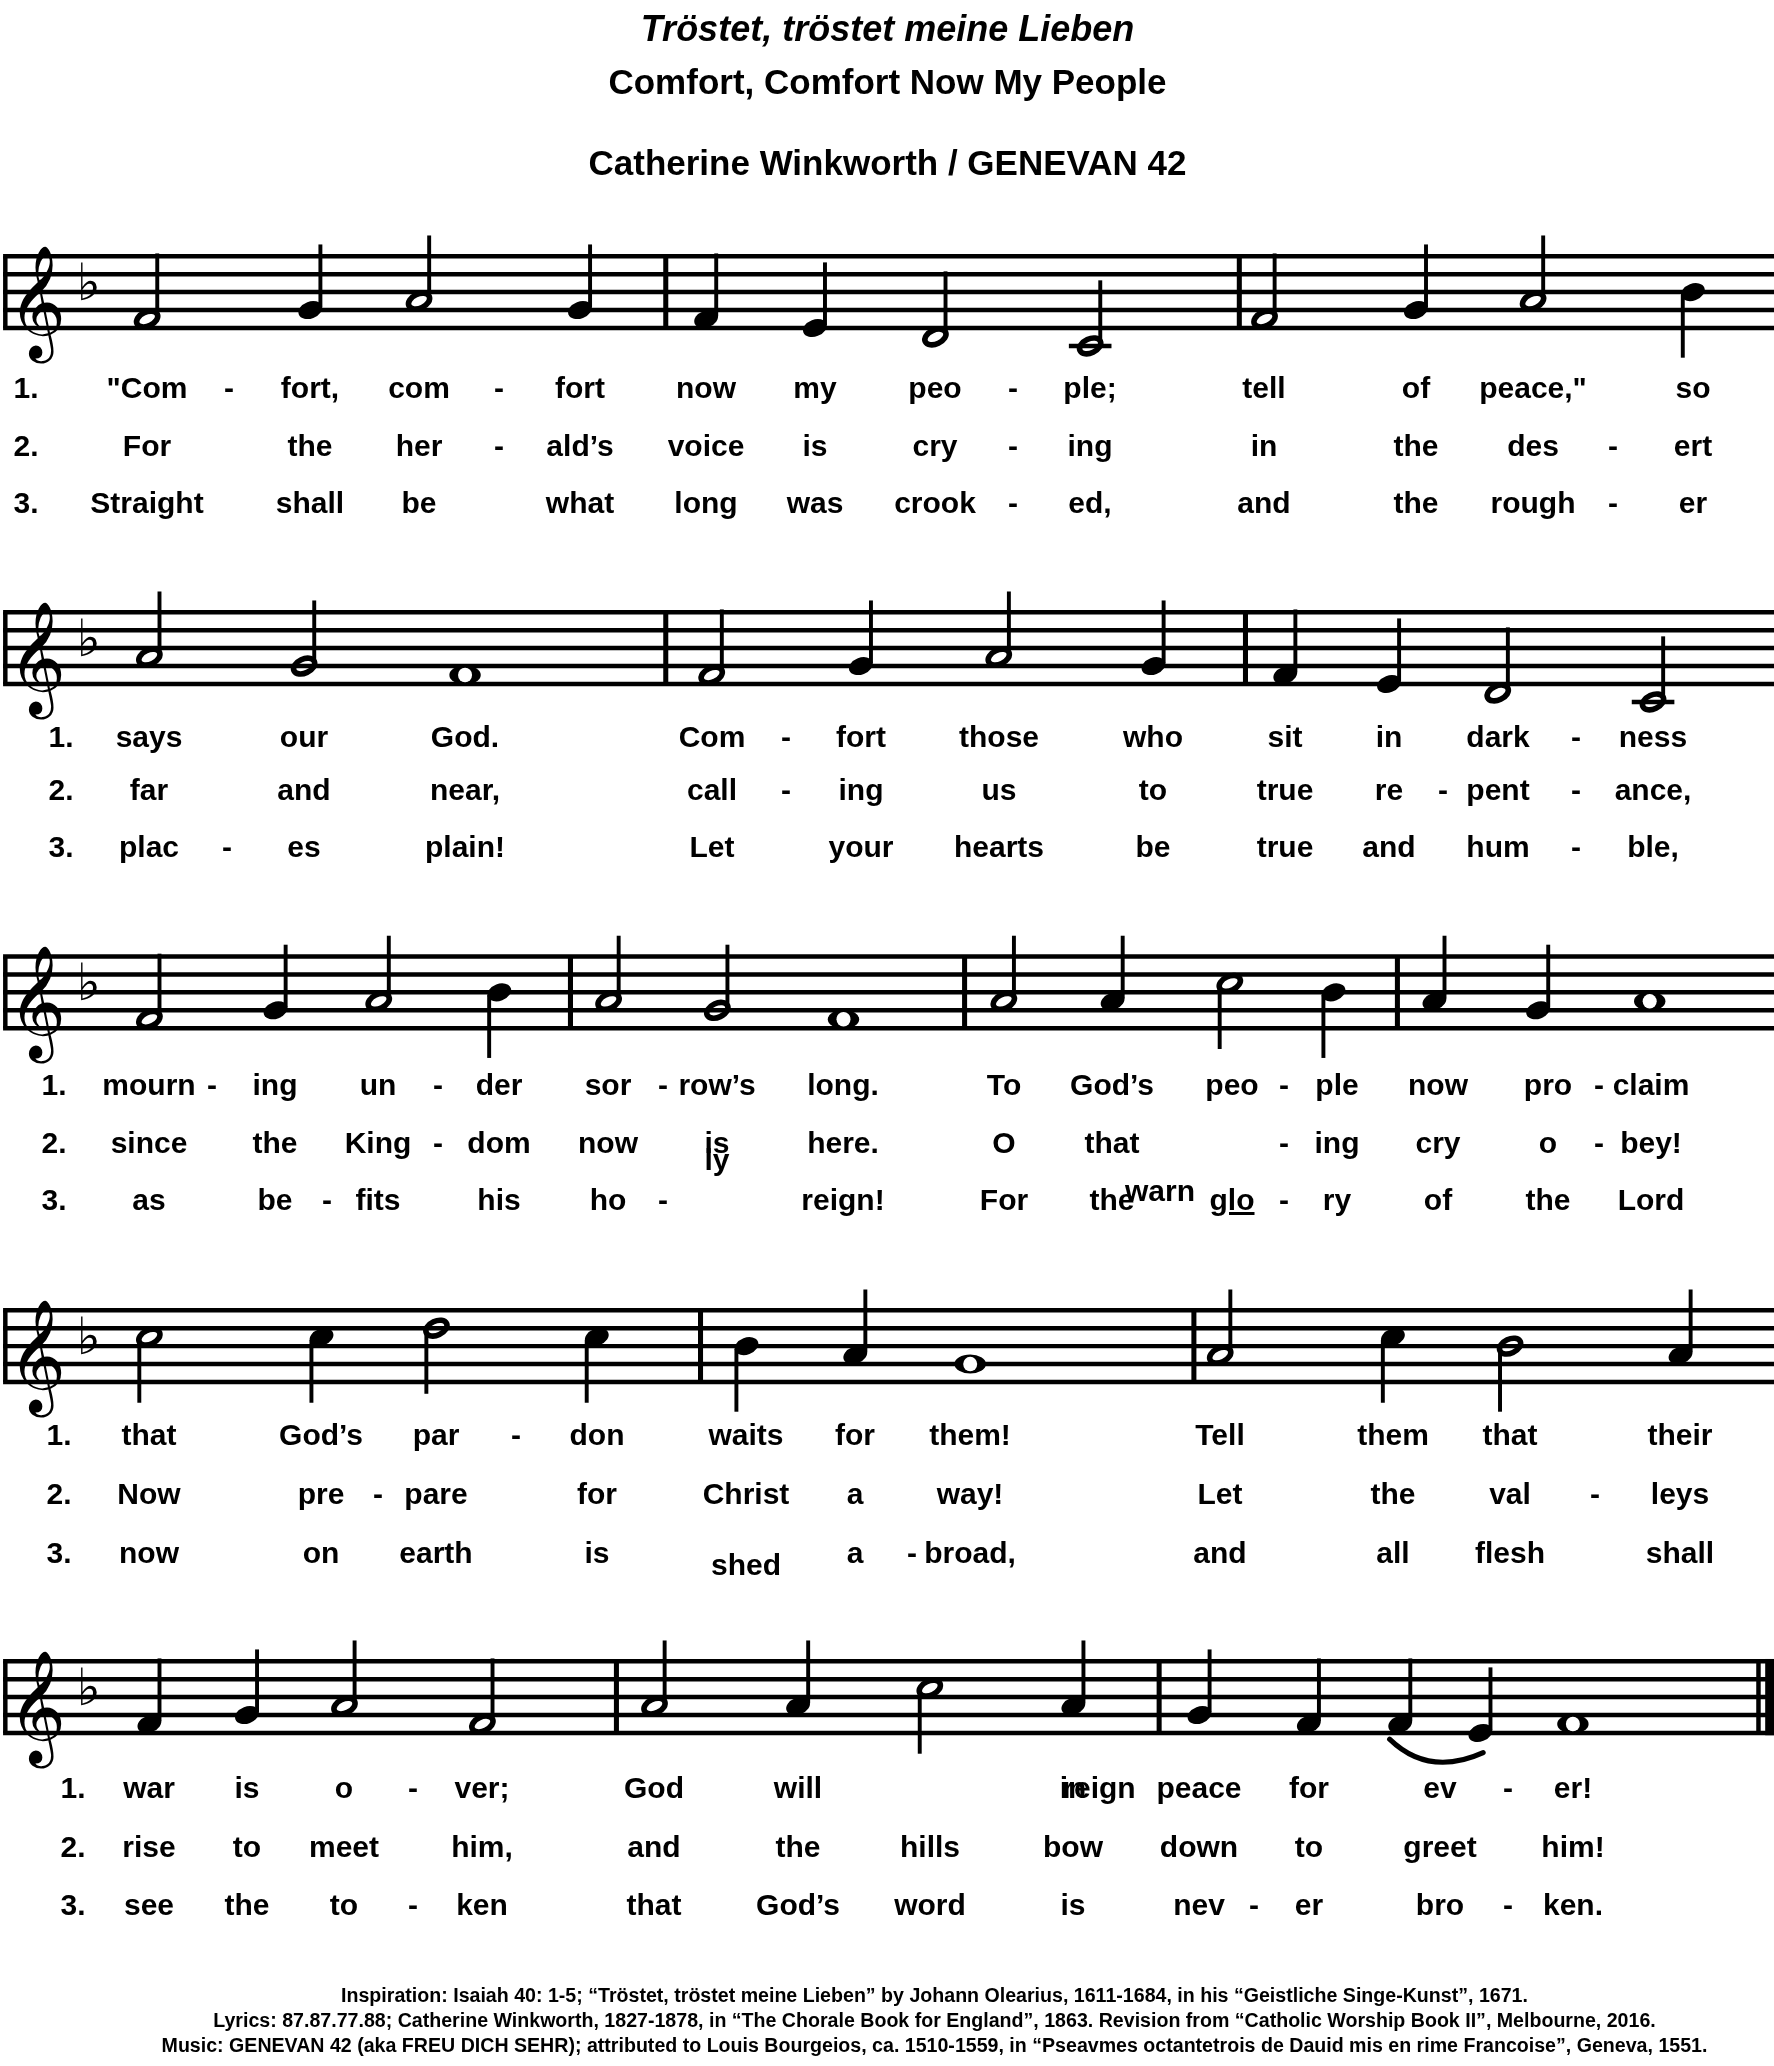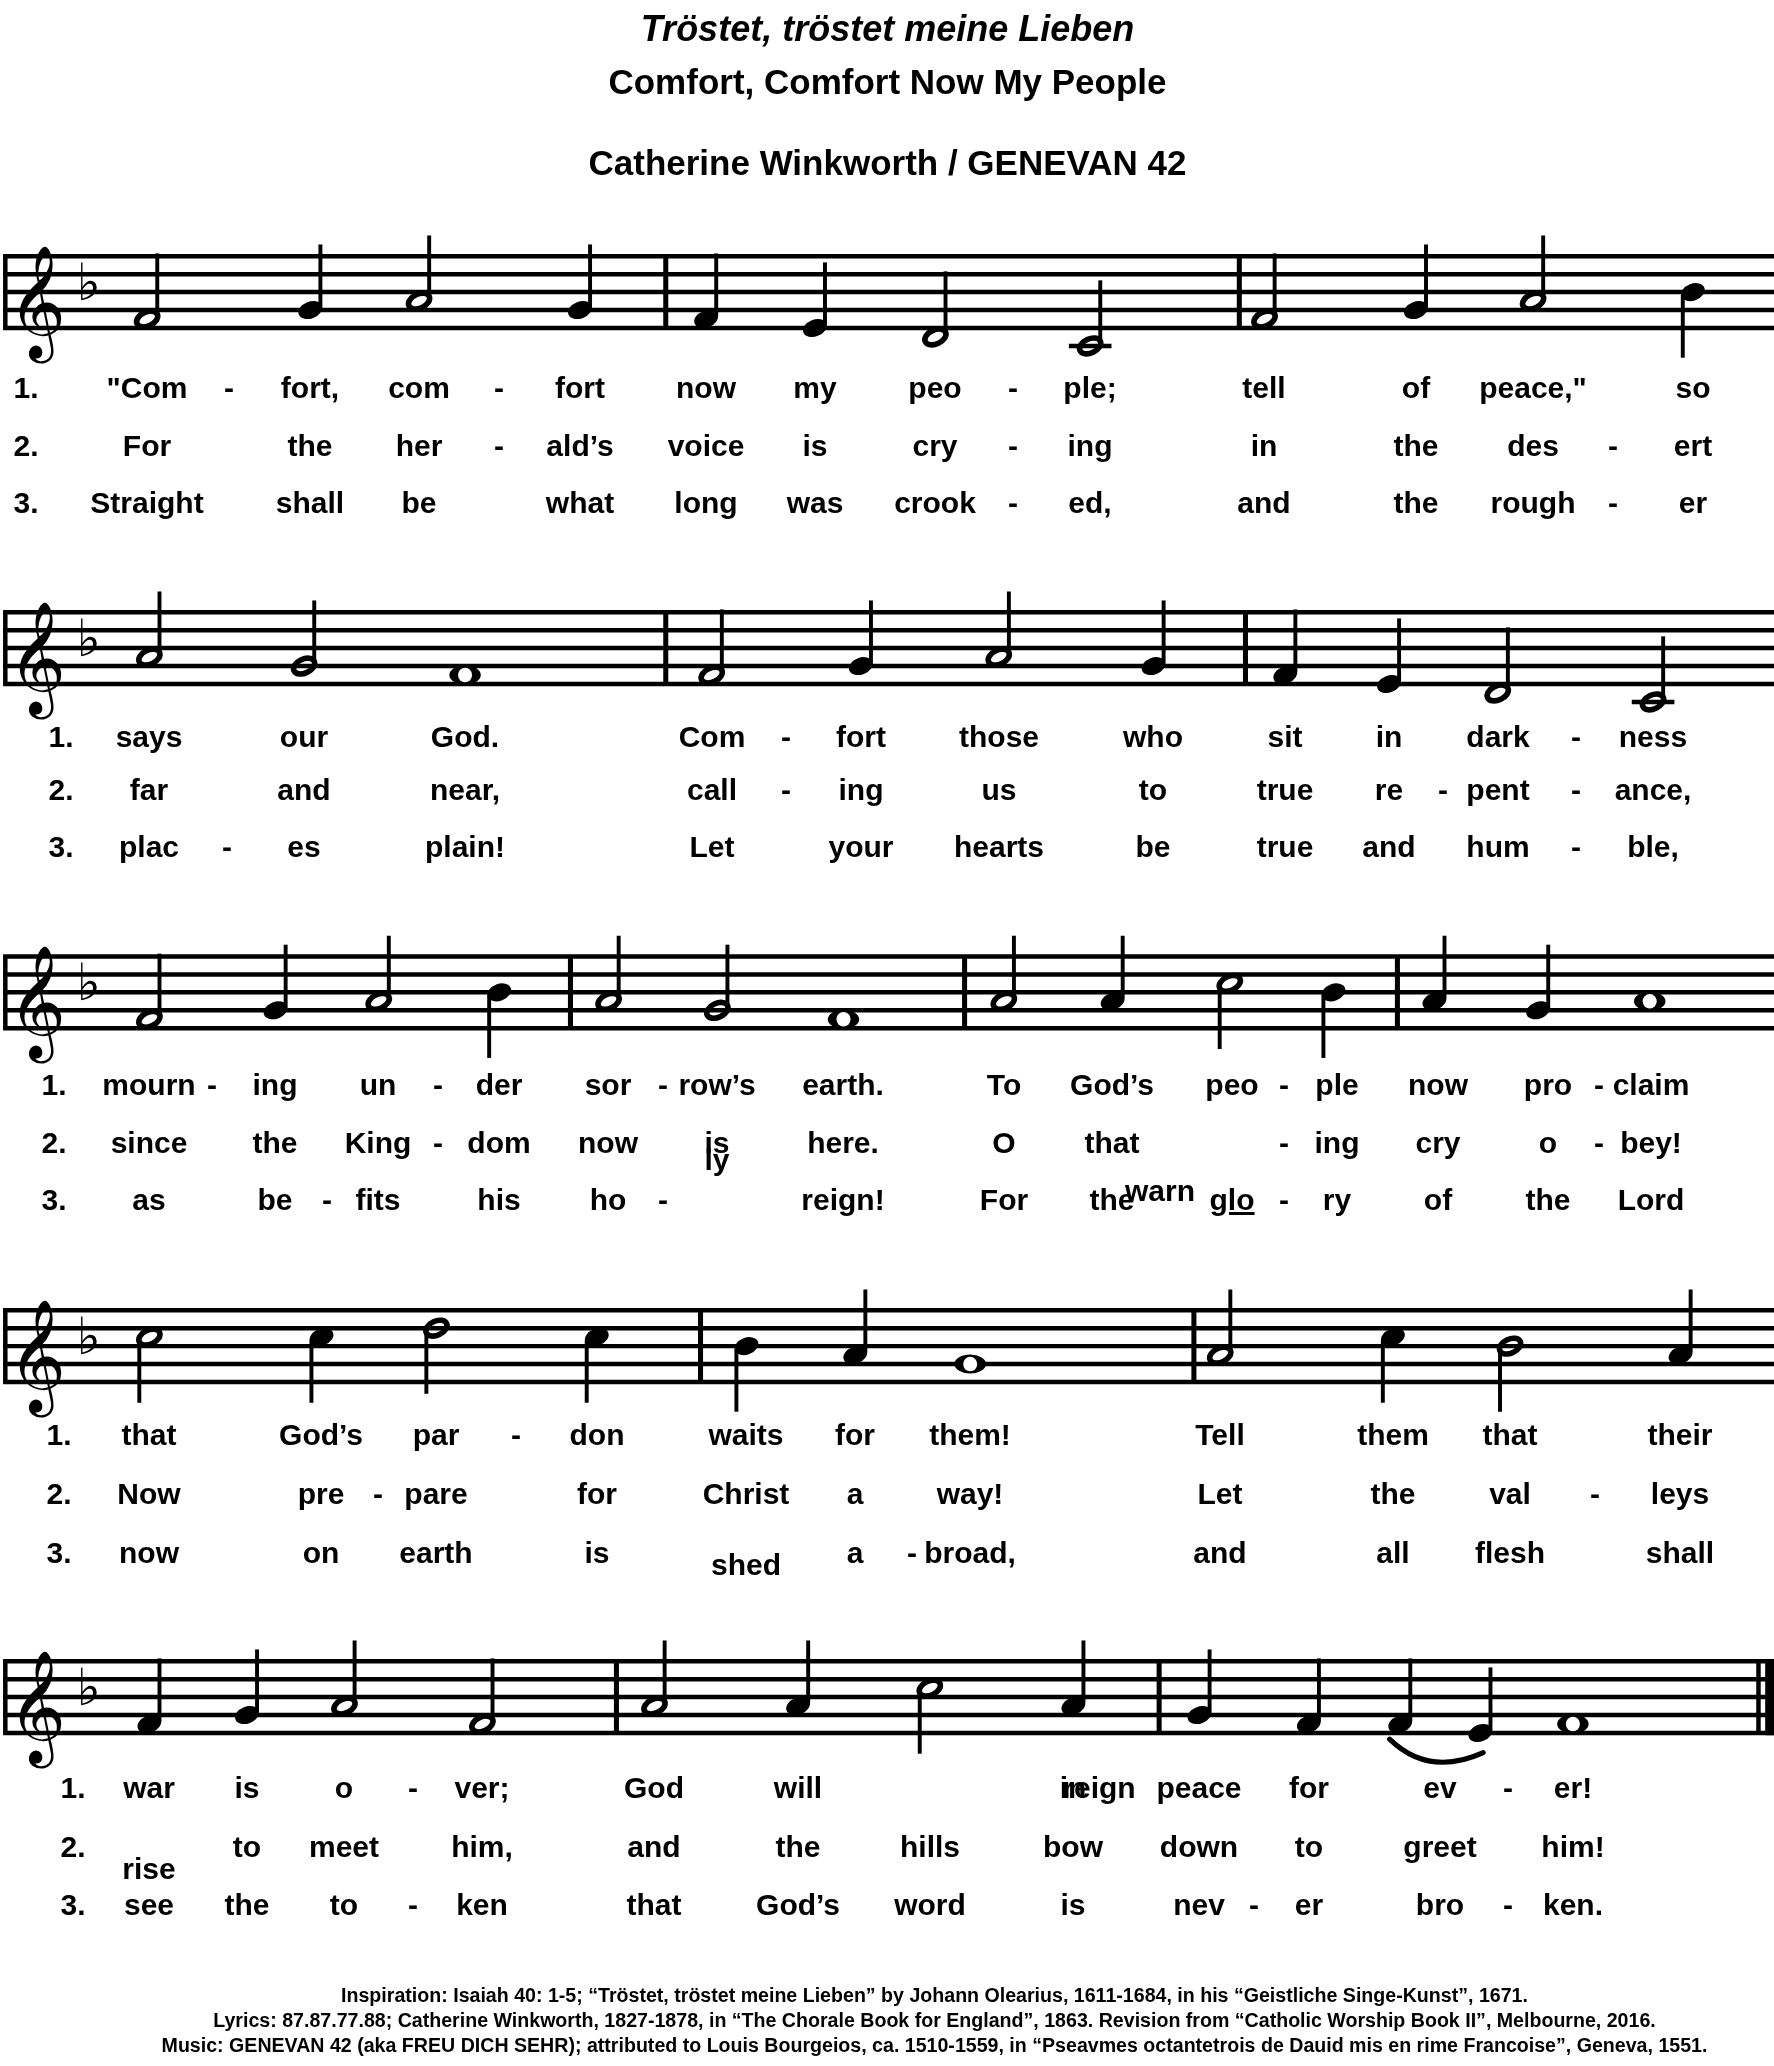--- a/index.html
+++ b/index.html
@@ -301,21 +301,21 @@
       <span class="syll" style="left: 54px; top: 1070px;">1.</span>
       <span class="syll" style="left: 149px; top: 1070px;">mourn</span>
       <span class="syll" style="left: 212px; top: 1070px;">-</span>
       <span class="syll" style="left: 275px; top: 1070px;">ing</span>
       <span class="syll" style="left: 378px; top: 1070px;">un</span>
       <span class="syll" style="left: 438px; top: 1070px;">-</span>
       <span class="syll" style="left: 499px; top: 1070px;">der</span>
       <span class="syll" style="left: 608px; top: 1070px;">sor</span>
       <span class="syll" style="left: 663px; top: 1070px;">-</span>
       <span class="syll" style="left: 717px; top: 1070px;">row’s</span>
-      <span class="syll" style="left: 843px; top: 1070px;">earth.</span>
+      <span class="syll" style="left: 843px; top: 1070px;">long.</span>
       <span class="syll" style="left: 1004px; top: 1070px;">To</span>
       <span class="syll" style="left: 1112px; top: 1070px;">God’s</span>
       <span class="syll" style="left: 1232px; top: 1070px;">peo</span>
       <span class="syll" style="left: 1284px; top: 1070px;">-</span>
       <span class="syll" style="left: 1337px; top: 1070px;">ple</span>
       <span class="syll" style="left: 1438px; top: 1070px;">now</span>
       <span class="syll" style="left: 1548px; top: 1070px;">pro</span>
       <span class="syll" style="left: 1599px; top: 1070px;">-</span>
       <span class="syll" style="left: 1651px; top: 1070px;">claim</span>
       <span class="syll" style="left: 54px; top: 1128px;">2.</span>
@@ -403,21 +403,21 @@
       <span class="syll" style="left: 654px; top: 1773px;">God</span>
       <span class="syll" style="left: 798px; top: 1773px;">will</span>
       <span class="syll" style="left: 930px; top: 1773px; margin-left: 23px;">reign</span>
       <span class="syll" style="left: 1073px; top: 1773px;">in</span>
       <span class="syll" style="left: 1199px; top: 1773px;">peace</span>
       <span class="syll" style="left: 1309px; top: 1773px;">for</span>
       <span class="syll" style="left: 1440px; top: 1773px;">ev</span>
       <span class="syll" style="left: 1508px; top: 1773px;">-</span>
       <span class="syll" style="left: 1573px; top: 1773px;">er!</span>
       <span class="syll" style="left: 73px; top: 1832px;">2.</span>
-      <span class="syll" style="left: 149px; top: 1832px; margin-top: 22px;">rise</span>
+      <span class="syll" style="left: 149px; top: 1832px;">rise</span>
       <span class="syll" style="left: 247px; top: 1832px;">to</span>
       <span class="syll" style="left: 344px; top: 1832px;">meet</span>
       <span class="syll" style="left: 482px; top: 1832px;">him,</span>
       <span class="syll" style="left: 654px; top: 1832px;">and</span>
       <span class="syll" style="left: 798px; top: 1832px;">the</span>
       <span class="syll" style="left: 930px; top: 1832px;">hills</span>
       <span class="syll" style="left: 1073px; top: 1832px;">bow</span>
       <span class="syll" style="left: 1199px; top: 1832px;">down</span>
       <span class="syll" style="left: 1309px; top: 1832px;">to</span>
       <span class="syll" style="left: 1440px; top: 1832px;">greet</span>

